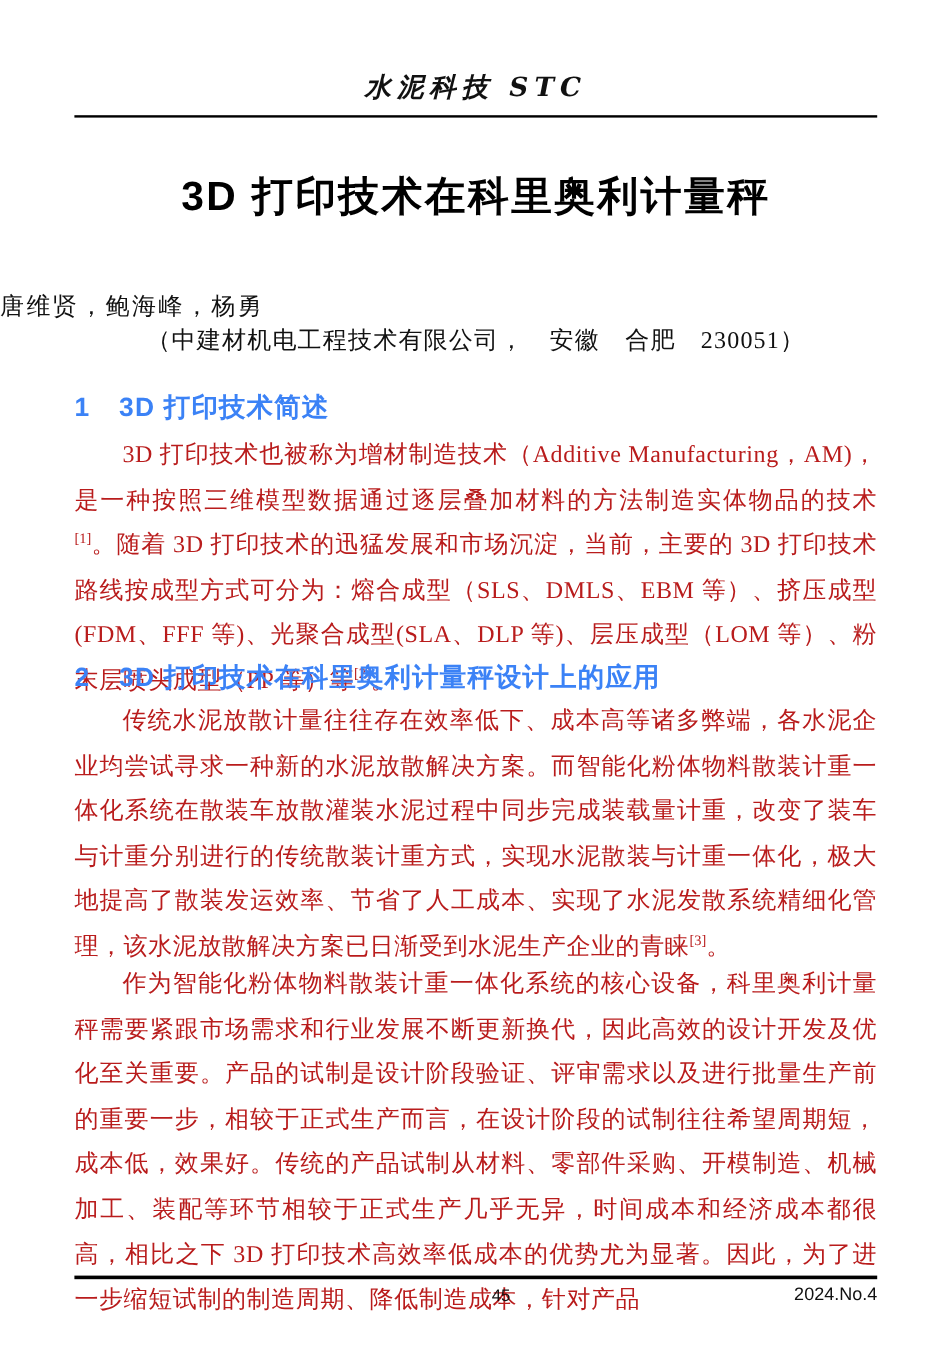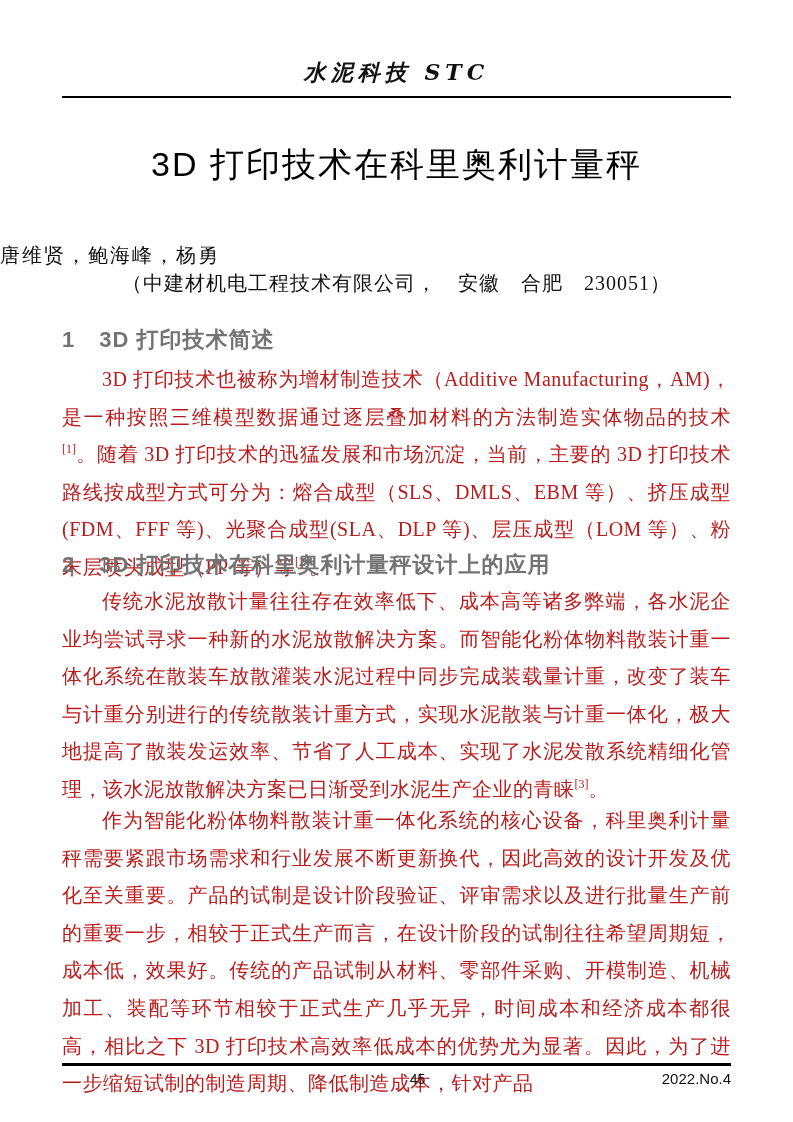--- a/index.html
+++ b/index.html
@@ -40,21 +40,21 @@
     border-top: 2px solid #000;
   }
   
   .article-title {
     position: absolute;
     top: 129px;
     left: 0;
     width: 100%;
     text-align: center;
     font-family: "Liberation Sans", "DejaVu Sans", sans-serif;
-    font-weight: normal;
+    font-weight: bold;
     font-size: 34px;
     line-height: 46px;
     letter-spacing: 2px;
     color: #000;
   }
   .authors {
     position: absolute;
     top: 230px;
     left: 0;
     width: 100%;
@@ -76,21 +76,21 @@
   
   .sec-heading {
     position: absolute;
     left: 62px;
     width: 669px;
     font-family: "Liberation Sans", "DejaVu Sans", sans-serif;
     font-weight: bold;
     font-size: 22px;
     line-height: 28px;
     letter-spacing: 1px;
-    color: #737373;
+    color: #3b82f6;
     white-space: nowrap;
   }
   .sec-heading .sec-num {
     display: inline-block;
     margin-right: 24px;
   }
   #sec1-heading { top: 314px; }
   #sec2-heading { top: 539px; }
   .body-para {
     position: absolute;
@@ -171,15 +171,15 @@
   </div>
 
   <p class="body-para" id="sec2-para1">传统水泥放散计量往往存在效率低下、成本高等诸多弊端，各水泥企业均尝试寻求一种新的水泥放散解决方案。而智能化粉体物料散装计重一体化系统在散装车放散灌装水泥过程中同步完成装载量计重，改变了装车与计重分别进行的传统散装计重方式，实现水泥散装与计重一体化，极大地提高了散装发运效率、节省了人工成本、实现了水泥发散系统精细化管理，该水泥放散解决方案已日渐受到水泥生产企业的青睐<sup class="ref">[3]</sup>。</p>
 
   <p class="body-para" id="sec2-para2">作为智能化粉体物料散装计重一体化系统的核心设备，科里奥利计量秤需要紧跟市场需求和行业发展不断更新换代，因此高效的设计开发及优化至关重要。产品的试制是设计阶段验证、评审需求以及进行批量生产前的重要一步，相较于正式生产而言，在设计阶段的试制往往希望周期短，成本低，效果好。传统的产品试制从材料、零部件采购、开模制造、机械加工、装配等环节相较于正式生产几乎无异，时间成本和经济成本都很高，相比之下 3D 打印技术高效率低成本的优势尤为显著。因此，为了进一步缩短试制的制造周期、降低制造成本，针对产品</p>
 
   <div class="foot-rule"></div>
 
   <div class="page-number">45</div>
 
-  <div class="issue-number">2022.No.4</div>
+  <div class="issue-number">2024.No.4</div>
 
 </div>
 
 </body></html>

